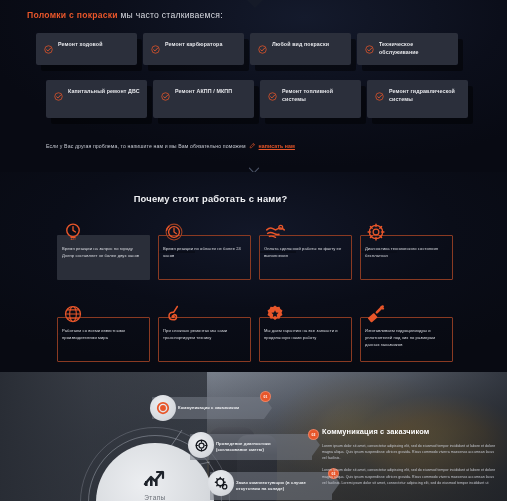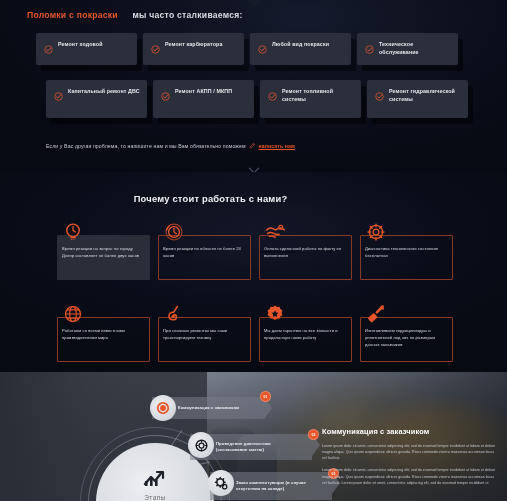--- a/index.html
+++ b/index.html
@@ -16,21 +16,21 @@
   .sec-breakdowns {
     position:absolute; left:0; top:0; width:507px; height:172px;
     background:
       radial-gradient(ellipse 330px 150px at 60% 10%, #141a2c 0%, #0b0e1a 60%, #080a13 100%);
   }
   .bd-title {
     position:absolute; left:27px; top:10px;
     font-size:8.6px; font-weight:bold; letter-spacing:.25px;
   }
   .bd-title .hl { color:#e8562a; }
-  .bd-title .rest { color:#d9dbe2; font-weight:bold;padding-left:12px; }
+  .bd-title .rest { color:#d9dbe2; font-weight:normal; }
 
   .bd-grid {
     position:absolute; left:36px; top:33px; width:440px;
     display:grid; grid-template-columns:repeat(4, 101px); gap:0 6px;
   }
   .bd-row2 { position:absolute; left:46px; top:80px; width:440px;
     display:grid; grid-template-columns:repeat(4, 101px); gap:0 6px; }
 
   .bd-card {
     position:relative;

